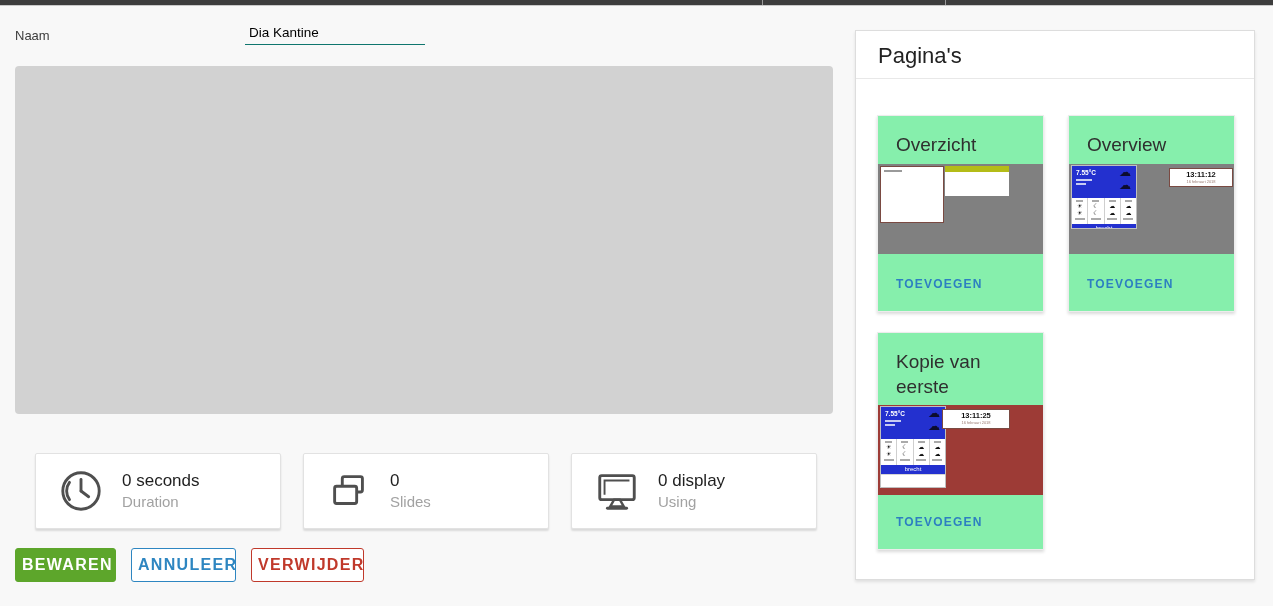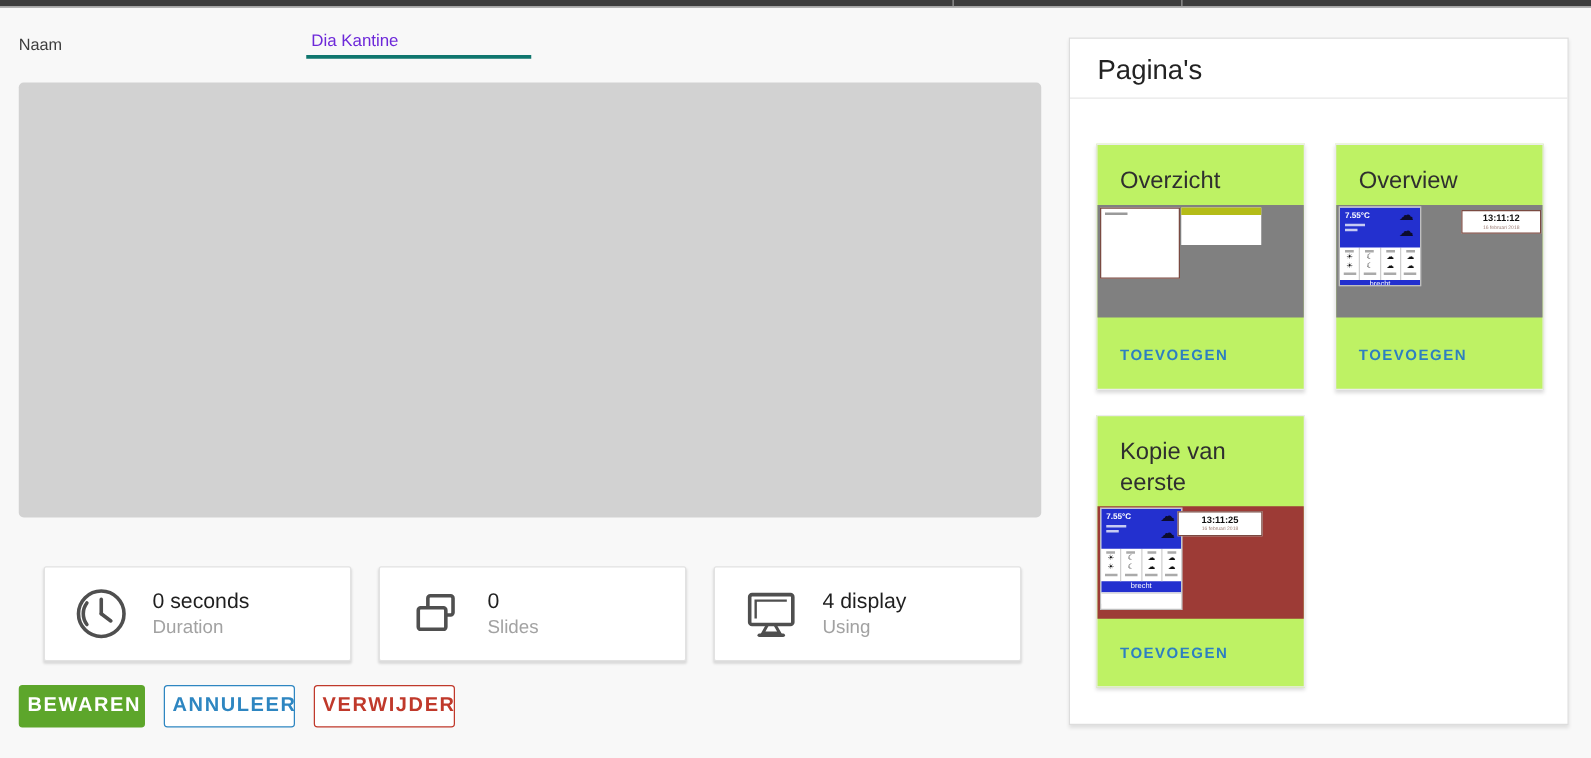--- a/index.html
+++ b/index.html
@@ -8,22 +8,22 @@
   .page{position:relative;width:1273px;height:606px;}
 
   
   .topbar{position:absolute;left:0;top:0;width:100%;height:5px;background:#3d3d3d;
           border-bottom:1px solid #c9c9c9;}
   .topbar .divider{position:absolute;top:0;width:1px;height:5px;background:#9a9a9a;}
 
   
   .naam-label{position:absolute;left:15px;top:28px;font-size:13px;color:#3c3c3c;}
   .naam-input{position:absolute;left:245px;top:20px;width:172px;height:24px;
-              border:none;border-bottom:3px solid #0f766e;background:transparent;
-              font-family:"Liberation Sans",sans-serif;font-size:13.5px;color:#6d28d9;
+              border:none;border-bottom:1px solid #0f766e;background:transparent;
+              font-family:"Liberation Sans",sans-serif;font-size:13.5px;color:#000000;
               padding:0 4px;outline:none;}
 
   
   .canvas{position:absolute;left:15px;top:66px;width:818px;height:348px;
           background:#d2d2d2;border-radius:4px;}
 
   
   .stat-card{position:absolute;top:453px;width:244px;height:74px;background:#fff;
              border:1px solid #e2e2e2;border-radius:2px;
              box-shadow:0 2px 2px rgba(0,0,0,.12);display:flex;align-items:center;}
@@ -37,21 +37,21 @@
   .btn-save{left:15px;width:101px;background:#5da62b;border:1px solid #5da62b;color:#fff;}
   .btn-cancel{left:131px;width:105px;border:1px solid #2e86c1;color:#2e86c1;}
   .btn-delete{left:251px;width:113px;border:1px solid #c0392b;color:#c0392b;}
 
   
   .panel{position:absolute;left:855px;top:30px;width:398px;height:548px;background:#fff;
          border:1px solid #dddddd;box-shadow:0 2px 3px rgba(0,0,0,.10);}
   .panel-header{height:47px;line-height:49px;padding-left:22px;font-size:22px;color:#222;
                 border-bottom:1px solid #e8e8e8;}
 
-  .page-card{position:absolute;width:165px;background:#bef264;border:1px solid #ececec;
+  .page-card{position:absolute;width:165px;background:#86efac;border:1px solid #ececec;
              box-shadow:0 2px 3px rgba(0,0,0,.15);cursor:pointer;}
   .pc-1{left:21px;top:84px;height:195px;}
   .pc-2{left:212px;top:84px;height:195px;}
   .pc-3{left:21px;top:301px;height:216px;}
   .pc-title{position:absolute;left:18px;top:16px;right:8px;font-size:19px;color:#2f2f2f;
             line-height:25px;}
   .pc-thumb{position:absolute;left:0;right:0;height:90px;overflow:hidden;}
   .pc-1 .pc-thumb,.pc-2 .pc-thumb{top:48px;}
   .pc-3 .pc-thumb{top:72px;}
   .thumb-gray{background:#808080;}
@@ -136,21 +136,21 @@
   </div>
 
   <div class="stat-card" style="left:571px">
     <svg class="stat-icon" viewBox="0 0 48 48">
       <rect x="6" y="8" width="36" height="25" rx="2" fill="none" stroke="#4f4f4f" stroke-width="3"></rect>
       <polyline points="11,28 11,13 37,13" fill="none" stroke="#4f4f4f" stroke-width="2"></polyline>
       <polygon points="21,33 27,33 31,40 17,40" fill="none" stroke="#4f4f4f" stroke-width="2.5"></polygon>
       <line x1="14" y1="42" x2="34" y2="42" stroke="#4f4f4f" stroke-width="3" stroke-linecap="round"></line>
     </svg>
     <div class="stat-text">
-      <div class="stat-value">4 display</div>
+      <div class="stat-value">0 display</div>
       <div class="stat-label">Using</div>
     </div>
   </div>
 
   <button class="btn btn-save">BEWAREN</button>
   <button class="btn btn-cancel">ANNULEER</button>
   <button class="btn btn-delete">VERWIJDER</button>
 
   <div class="panel">
     <div class="panel-header">Pagina's</div>

